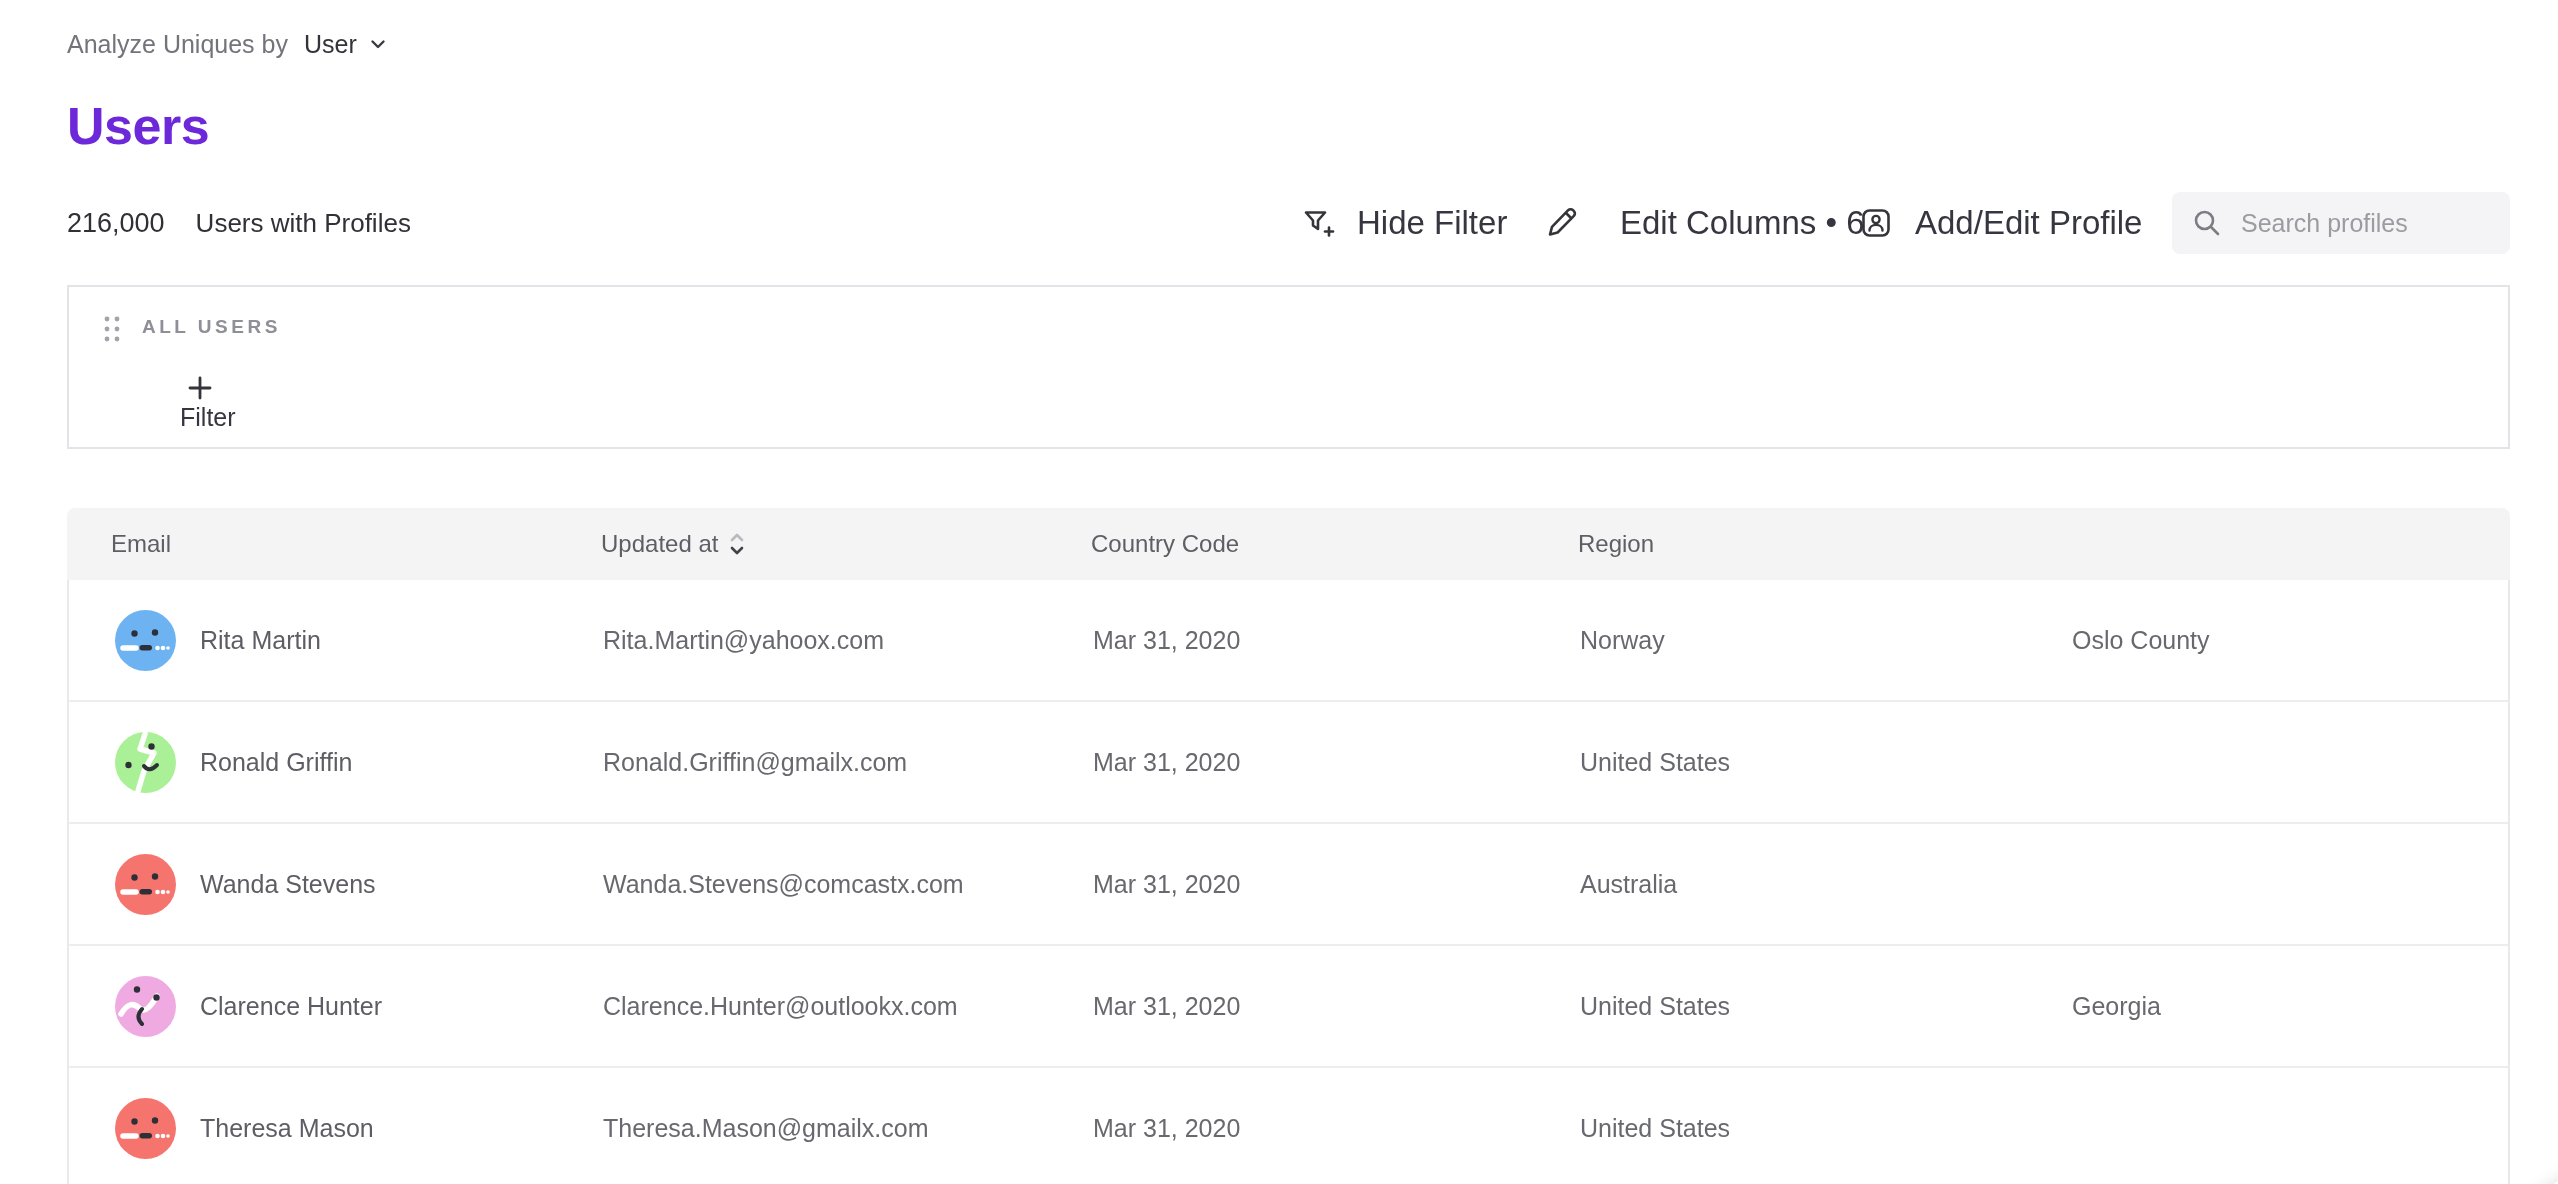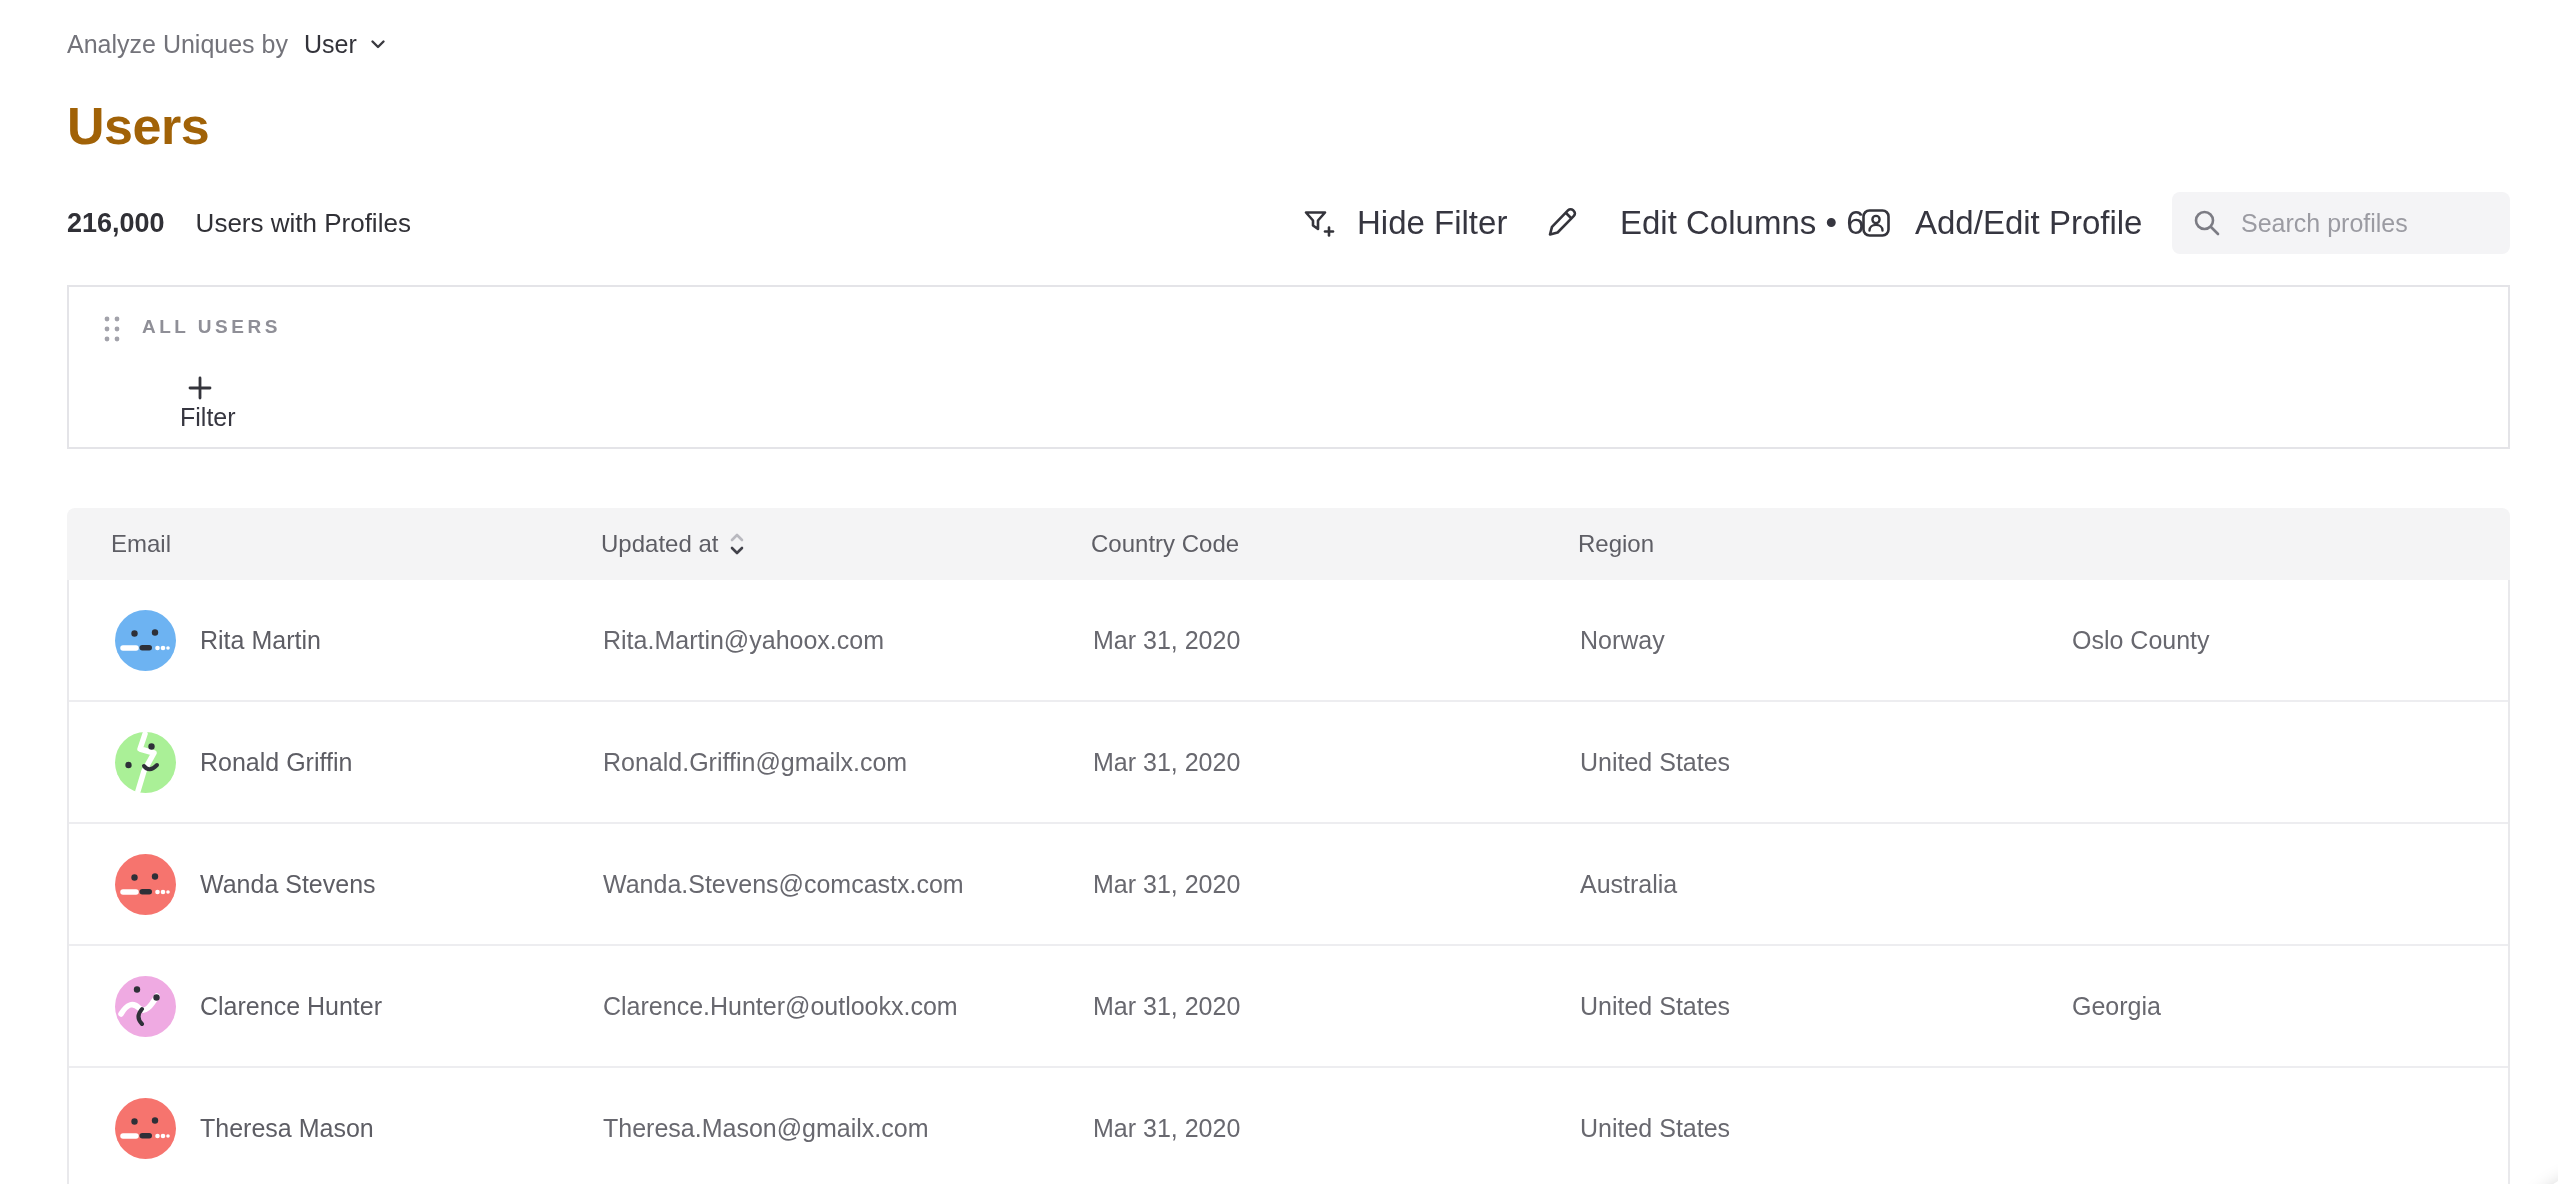--- a/index.html
+++ b/index.html
@@ -8,26 +8,26 @@
   .page { position:relative; width:2558px; height:1184px; }
 
   
   .top-label { margin:30px 0 0 67px; font-size:25px; line-height:28px; display:flex; align-items:center; }
   .top-label .lbl { color:#73737a; }
   .uniques-dd { display:flex; align-items:center; margin-left:16px; cursor:pointer; }
   .uniques-dd .val { color:#33333a; font-weight:500; }
   .uniques-dd svg { margin-left:10px; }
 
   h1.page-title { margin:38px 0 0 67px; font-size:52px; line-height:60px; font-weight:700;
-    letter-spacing:-0.5px; color:#a16207; }
+    letter-spacing:-0.5px; color:#6d28d9; }
 
   
   .stats-row { position:relative; margin:36px 67px 0 67px; width:2443px; height:62px; }
   .stats { position:absolute; left:0; top:0; height:62px; display:flex; align-items:center; }
-  .stats .count { font-size:27px; font-weight:700; color:#303036; }
+  .stats .count { font-size:27px; font-weight:400; color:#303036; }
   .stats .count-label { font-size:26px; font-weight:500; color:#303036; margin-left:31px; }
 
   .tool-btn { position:absolute; top:0; height:62px; display:flex; align-items:center; cursor:pointer;
     font-size:33px; font-weight:500; color:#363640; }
   .tool-btn svg { flex:0 0 auto; }
   .tool-btn .tb-label { margin-left:21px; white-space:nowrap; }
   .btn-hide-filter { left:1233px; }
   .btn-edit-columns { left:1476px;gap:20px; }
   .btn-add-profile { left:1791px; }
 

